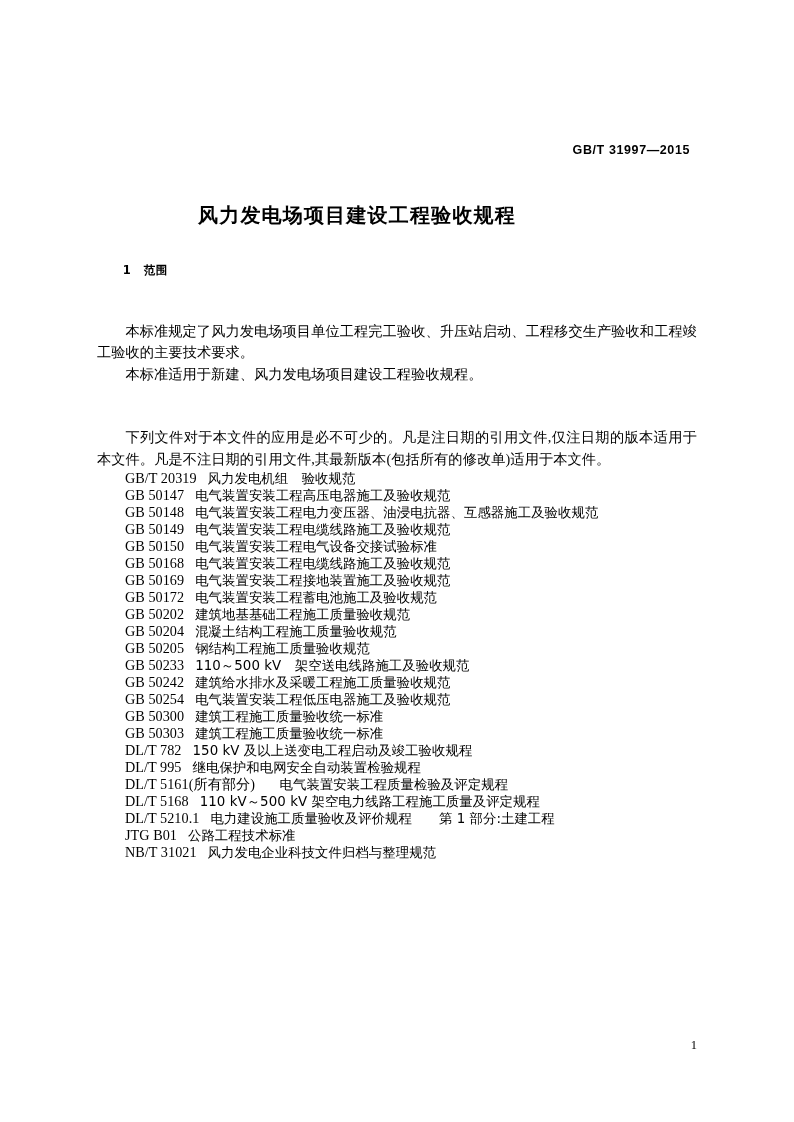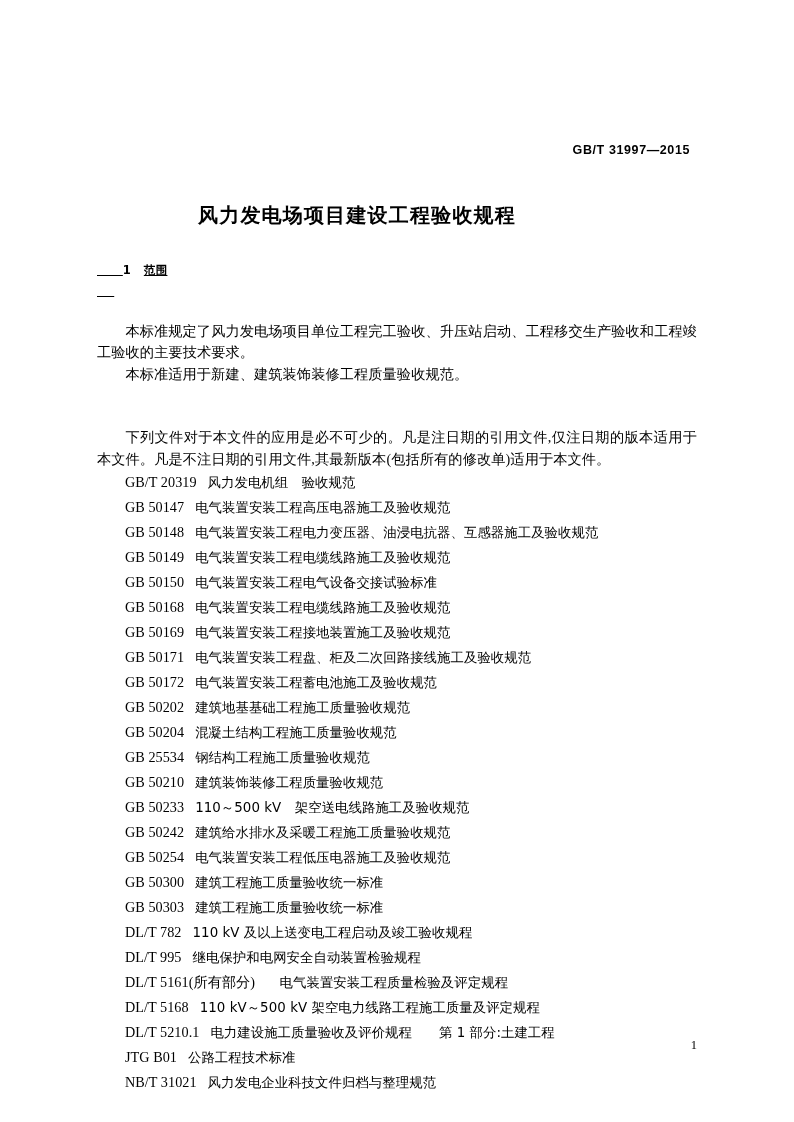--- a/index.html
+++ b/index.html
@@ -60,21 +60,20 @@
   }
 
   
   .clause-heading {
     font-family: "DejaVu Sans", "Liberation Sans", sans-serif;
     font-weight: bold;
     font-size: 11.5px;
     line-height: 21.5px;
     letter-spacing: 0.3px;
     white-space: pre;
-    text-decoration: underline;
   }
   .clause-heading .num {
     display: inline-block;
     width: 21px;
   }
 
   .gap-after-heading { height: 18px; }
   .gap-between-clauses { height: 24px; }
 
   
@@ -92,21 +91,21 @@
   }
 
   
   .ref-list {
     margin: 0;
     padding: 0;
     list-style: none;
   }
   .ref-item {
     font-size: 14.2px;
-    line-height: 25px;
+    line-height: 17px;
     padding-left: 28px;
     white-space: nowrap;
     letter-spacing: 0.05px;
   }
   .ref-item .ref-code {
     font-family: "Liberation Serif", "DejaVu Serif", serif;
   }
   .ref-item .ref-sep {
     display: inline-block;
     width: 11px;
@@ -136,47 +135,45 @@
 
   <h1 class="doc-title">风力发电场项目建设工程验收规程</h1>
 
   <div class="body-area">
 
     <div class="clause-heading">
       <span class="num">1</span><span>范围</span>
     </div>
     <div class="gap-after-heading"></div>
     <p class="para">本标准规定了风力发电场项目单位工程完工验收、升压站启动、工程移交生产验收和工程竣工验收的主要技术要求。</p>
-    <p class="para last-line-free">本标准适用于新建、建筑装饰装修工程质量验收规范。</p>
+    <p class="para last-line-free">本标准适用于新建、风力发电场项目建设工程验收规程。</p>
 
     <div class="gap-between-clauses"></div>
 
     <div class="gap-after-heading"></div>
     <p class="para">下列文件对于本文件的应用是必不可少的。凡是注日期的引用文件,仅注日期的版本适用于本文件。凡是不注日期的引用文件,其最新版本(包括所有的修改单)适用于本文件。</p>
 
     <ul class="ref-list" id="ref-list">
         <li class="ref-item"><span class="ref-code">GB/T 20319</span><span class="ref-sep"></span><span class="ref-title">风力发电机组　验收规范</span></li>
         <li class="ref-item"><span class="ref-code">GB 50147</span><span class="ref-sep"></span><span class="ref-title">电气装置安装工程高压电器施工及验收规范</span></li>
         <li class="ref-item"><span class="ref-code">GB 50148</span><span class="ref-sep"></span><span class="ref-title">电气装置安装工程电力变压器、油浸电抗器、互感器施工及验收规范</span></li>
         <li class="ref-item"><span class="ref-code">GB 50149</span><span class="ref-sep"></span><span class="ref-title">电气装置安装工程电缆线路施工及验收规范</span></li>
         <li class="ref-item"><span class="ref-code">GB 50150</span><span class="ref-sep"></span><span class="ref-title">电气装置安装工程电气设备交接试验标准</span></li>
         <li class="ref-item"><span class="ref-code">GB 50168</span><span class="ref-sep"></span><span class="ref-title">电气装置安装工程电缆线路施工及验收规范</span></li>
         <li class="ref-item"><span class="ref-code">GB 50169</span><span class="ref-sep"></span><span class="ref-title">电气装置安装工程接地装置施工及验收规范</span></li>
-        <li class="ref-item"><span class="ref-code">GB 50171</span><span class="ref-sep"></span><span class="ref-title">电气装置安装工程盘、柜及二次回路接线施工及验收规范</span></li>
         <li class="ref-item"><span class="ref-code">GB 50172</span><span class="ref-sep"></span><span class="ref-title">电气装置安装工程蓄电池施工及验收规范</span></li>
         <li class="ref-item"><span class="ref-code">GB 50202</span><span class="ref-sep"></span><span class="ref-title">建筑地基基础工程施工质量验收规范</span></li>
         <li class="ref-item"><span class="ref-code">GB 50204</span><span class="ref-sep"></span><span class="ref-title">混凝土结构工程施工质量验收规范</span></li>
-        <li class="ref-item"><span class="ref-code">GB 25534</span><span class="ref-sep"></span><span class="ref-title">钢结构工程施工质量验收规范</span></li>
-        <li class="ref-item"><span class="ref-code">GB 50210</span><span class="ref-sep"></span><span class="ref-title">建筑装饰装修工程质量验收规范</span></li>
+        <li class="ref-item"><span class="ref-code">GB 50205</span><span class="ref-sep"></span><span class="ref-title">钢结构工程施工质量验收规范</span></li>
         <li class="ref-item"><span class="ref-code">GB 50233</span><span class="ref-sep"></span><span class="ref-title">110～500 kV　架空送电线路施工及验收规范</span></li>
         <li class="ref-item"><span class="ref-code">GB 50242</span><span class="ref-sep"></span><span class="ref-title">建筑给水排水及采暖工程施工质量验收规范</span></li>
         <li class="ref-item"><span class="ref-code">GB 50254</span><span class="ref-sep"></span><span class="ref-title">电气装置安装工程低压电器施工及验收规范</span></li>
         <li class="ref-item"><span class="ref-code">GB 50300</span><span class="ref-sep"></span><span class="ref-title">建筑工程施工质量验收统一标准</span></li>
         <li class="ref-item"><span class="ref-code">GB 50303</span><span class="ref-sep"></span><span class="ref-title">建筑工程施工质量验收统一标准</span></li>
-        <li class="ref-item"><span class="ref-code">DL/T 782</span><span class="ref-sep"></span><span class="ref-title">110 kV 及以上送变电工程启动及竣工验收规程</span></li>
+        <li class="ref-item"><span class="ref-code">DL/T 782</span><span class="ref-sep"></span><span class="ref-title">150 kV 及以上送变电工程启动及竣工验收规程</span></li>
         <li class="ref-item"><span class="ref-code">DL/T 995</span><span class="ref-sep"></span><span class="ref-title">继电保护和电网安全自动装置检验规程</span></li>
         <li class="ref-item"><span class="ref-code">DL/T 5161(所有部分)</span><span class="ref-sep"></span><span class="ref-title">　电气装置安装工程质量检验及评定规程</span></li>
         <li class="ref-item"><span class="ref-code">DL/T 5168</span><span class="ref-sep"></span><span class="ref-title">110 kV～500 kV 架空电力线路工程施工质量及评定规程</span></li>
         <li class="ref-item"><span class="ref-code">DL/T 5210.1</span><span class="ref-sep"></span><span class="ref-title">电力建设施工质量验收及评价规程　　第 1 部分:土建工程</span></li>
         <li class="ref-item"><span class="ref-code">JTG B01</span><span class="ref-sep"></span><span class="ref-title">公路工程技术标准</span></li>
         <li class="ref-item"><span class="ref-code">NB/T 31021</span><span class="ref-sep"></span><span class="ref-title">风力发电企业科技文件归档与整理规范</span></li>
       </ul>
 
   </div>
 

